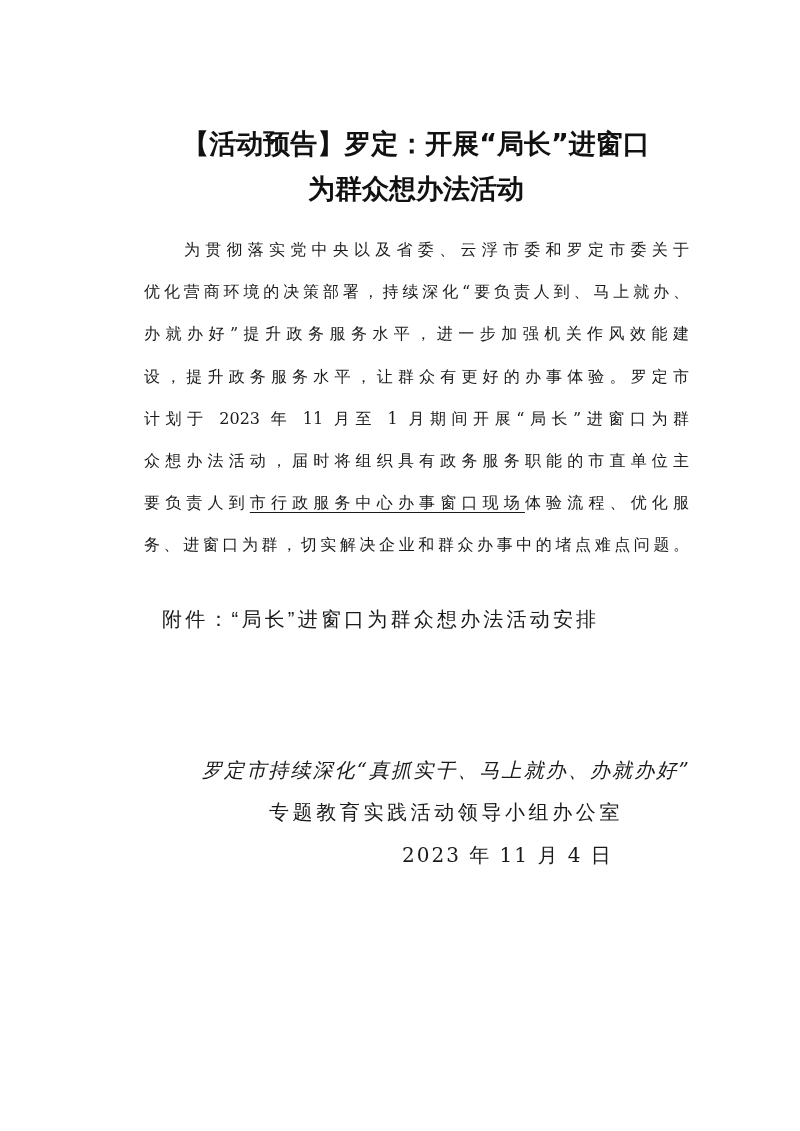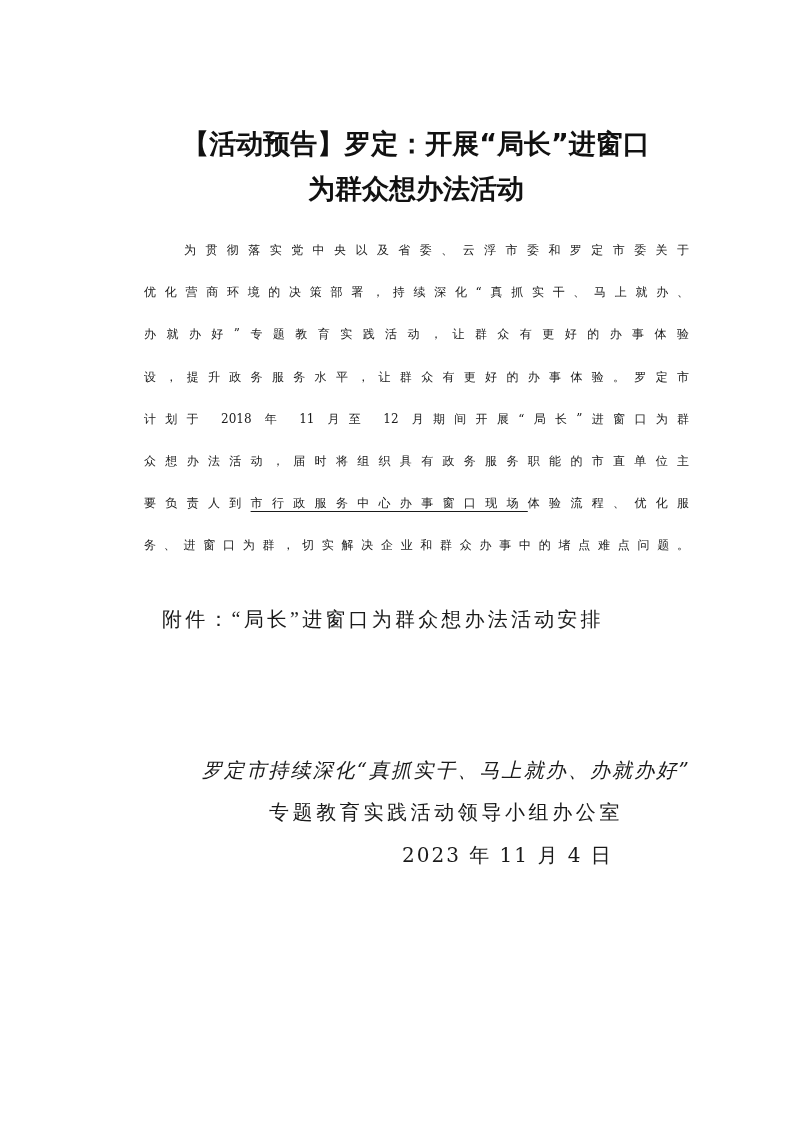--- a/index.html
+++ b/index.html
@@ -34,36 +34,36 @@
       white-space: nowrap;
     }
     .title-line.l1 { top: 126px; }
     .title-line.l2 { top: 171px; }
 
     .body-line {
       position: absolute;
       left: 128px;
       width: 545px;
       font-family: "DejaVu Serif", "Liberation Serif", serif;
-      font-size: 12px;
+      font-size: 16px;
       color: #1a1a1a;
       white-space: nowrap;
       text-align: justify;
       text-align-last: justify;
       line-height: 28px;
     }
     .body-line.indent { left: 168px; width: 505px; }
     .body-line.last { text-align-last: justify; }
     .u { text-decoration: underline; text-underline-offset: 4px; }
 
     .attachment {
       position: absolute;
       left: 146px;
       top: 606px;
-      font-family: Liberation Serif, serif;
+      font-family: Liberation Sans, sans-serif;
       font-size: 20px;
       letter-spacing: 3.2px;
       color: #1a1a1a;
       white-space: nowrap;
     }
     .sig {
       position: absolute;
       font-family: "DejaVu Serif", "Liberation Serif", serif;
       font-size: 20px;
       color: #1a1a1a;
@@ -76,24 +76,24 @@
 </head>
 <body>
 
 <div class="page">
 
   <div class="title-line l1">【活动预告】罗定：开展“局长”进窗口</div>
   <div class="title-line l2">为群众想办法活动</div>
 
   <div>
     <div class="body-line indent" style="top:236px;">为贯彻落实党中央以及省委、云浮市委和罗定市委关于</div>
-    <div class="body-line" style="top:278px;">优化营商环境的决策部署，持续深化“真抓实干、马上就办、</div>
-    <div class="body-line" style="top:320px;">办就办好”专题教育实践活动，让群众有更好的办事体验</div>
+    <div class="body-line" style="top:278px;">优化营商环境的决策部署，持续深化“要负责人到、马上就办、</div>
+    <div class="body-line" style="top:320px;">办就办好”提升政务服务水平，进一步加强机关作风效能建</div>
     <div class="body-line" style="top:363px;">设，提升政务服务水平，让群众有更好的办事体验。罗定市</div>
-    <div class="body-line" style="top:405px;">计划于 2018 年 11 月至 12 月期间开展“局长”进窗口为群</div>
+    <div class="body-line" style="top:405px;">计划于 2023 年 11 月至 1 月期间开展“局长”进窗口为群</div>
     <div class="body-line" style="top:447px;">众想办法活动，届时将组织具有政务服务职能的市直单位主</div>
     <div class="body-line" style="top:489px;">
       <span>要负责人到</span><span class="u">市行政服务中心办事窗口现场</span><span>体验流程、优化服</span>
     </div>
     <div class="body-line last" style="top:531px;">务、进窗口为群，切实解决企业和群众办事中的堵点难点问题。</div>
   </div>
 
   <div class="attachment">附件：“局长”进窗口为群众想办法活动安排</div>
 
   <div>

